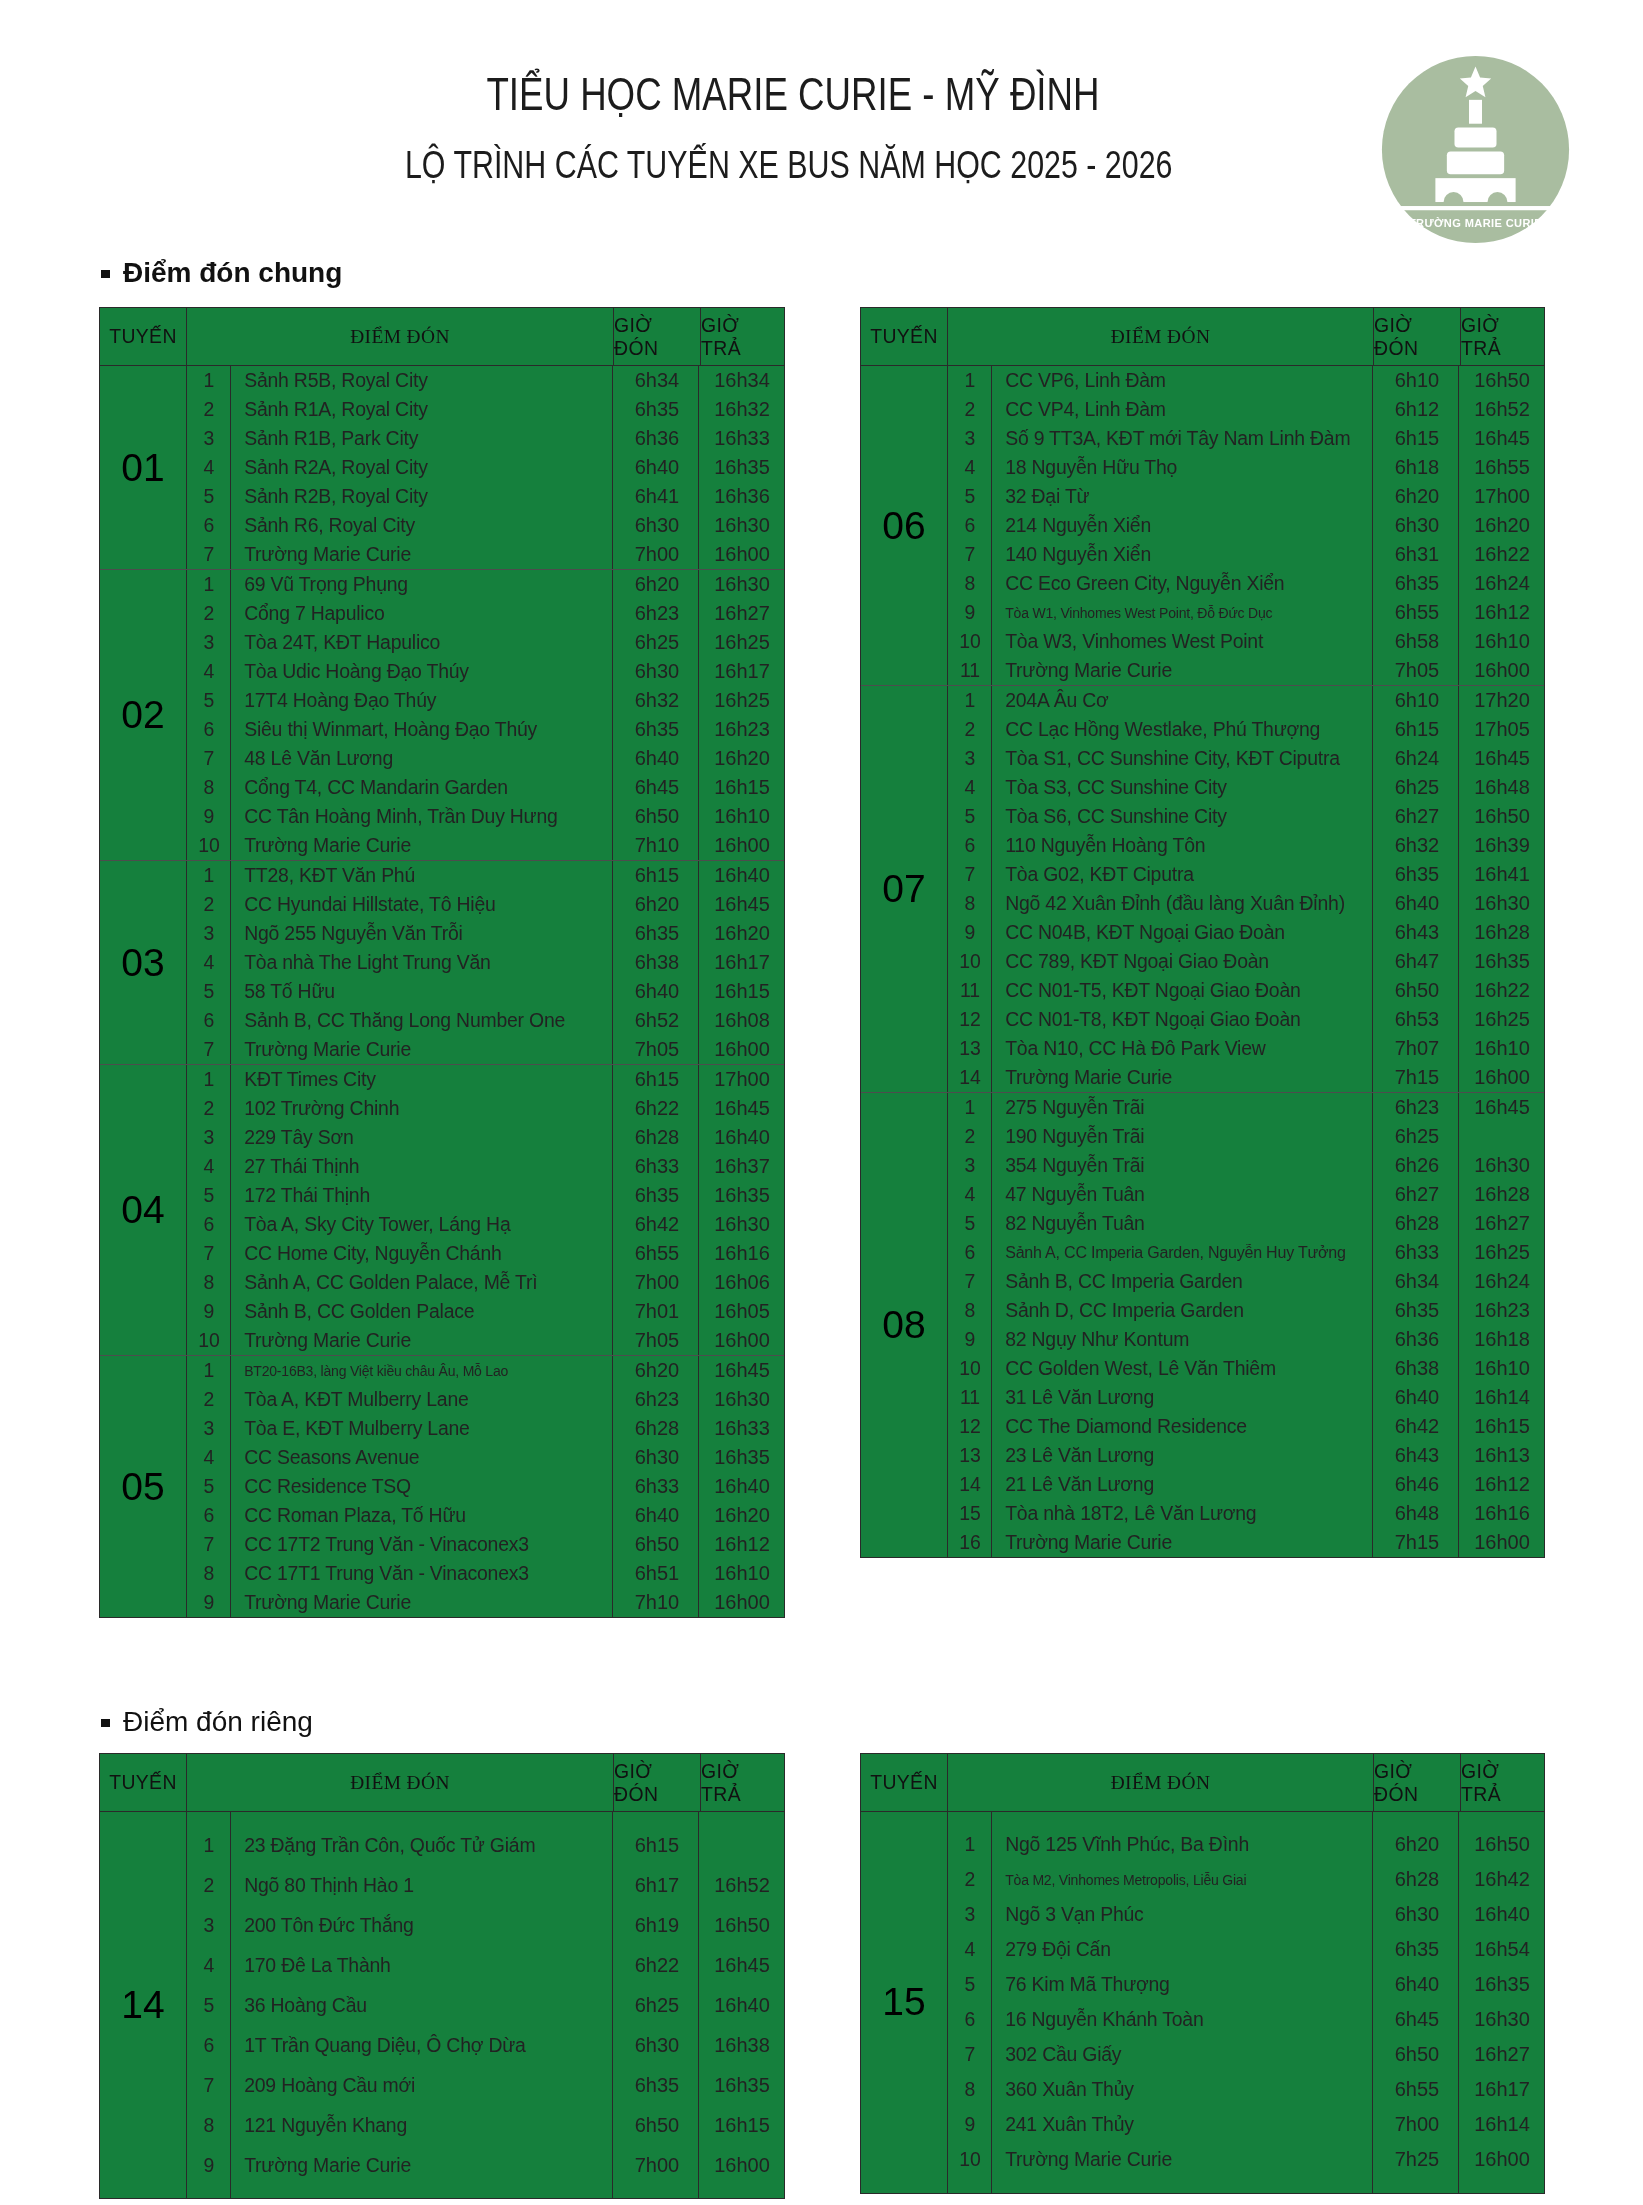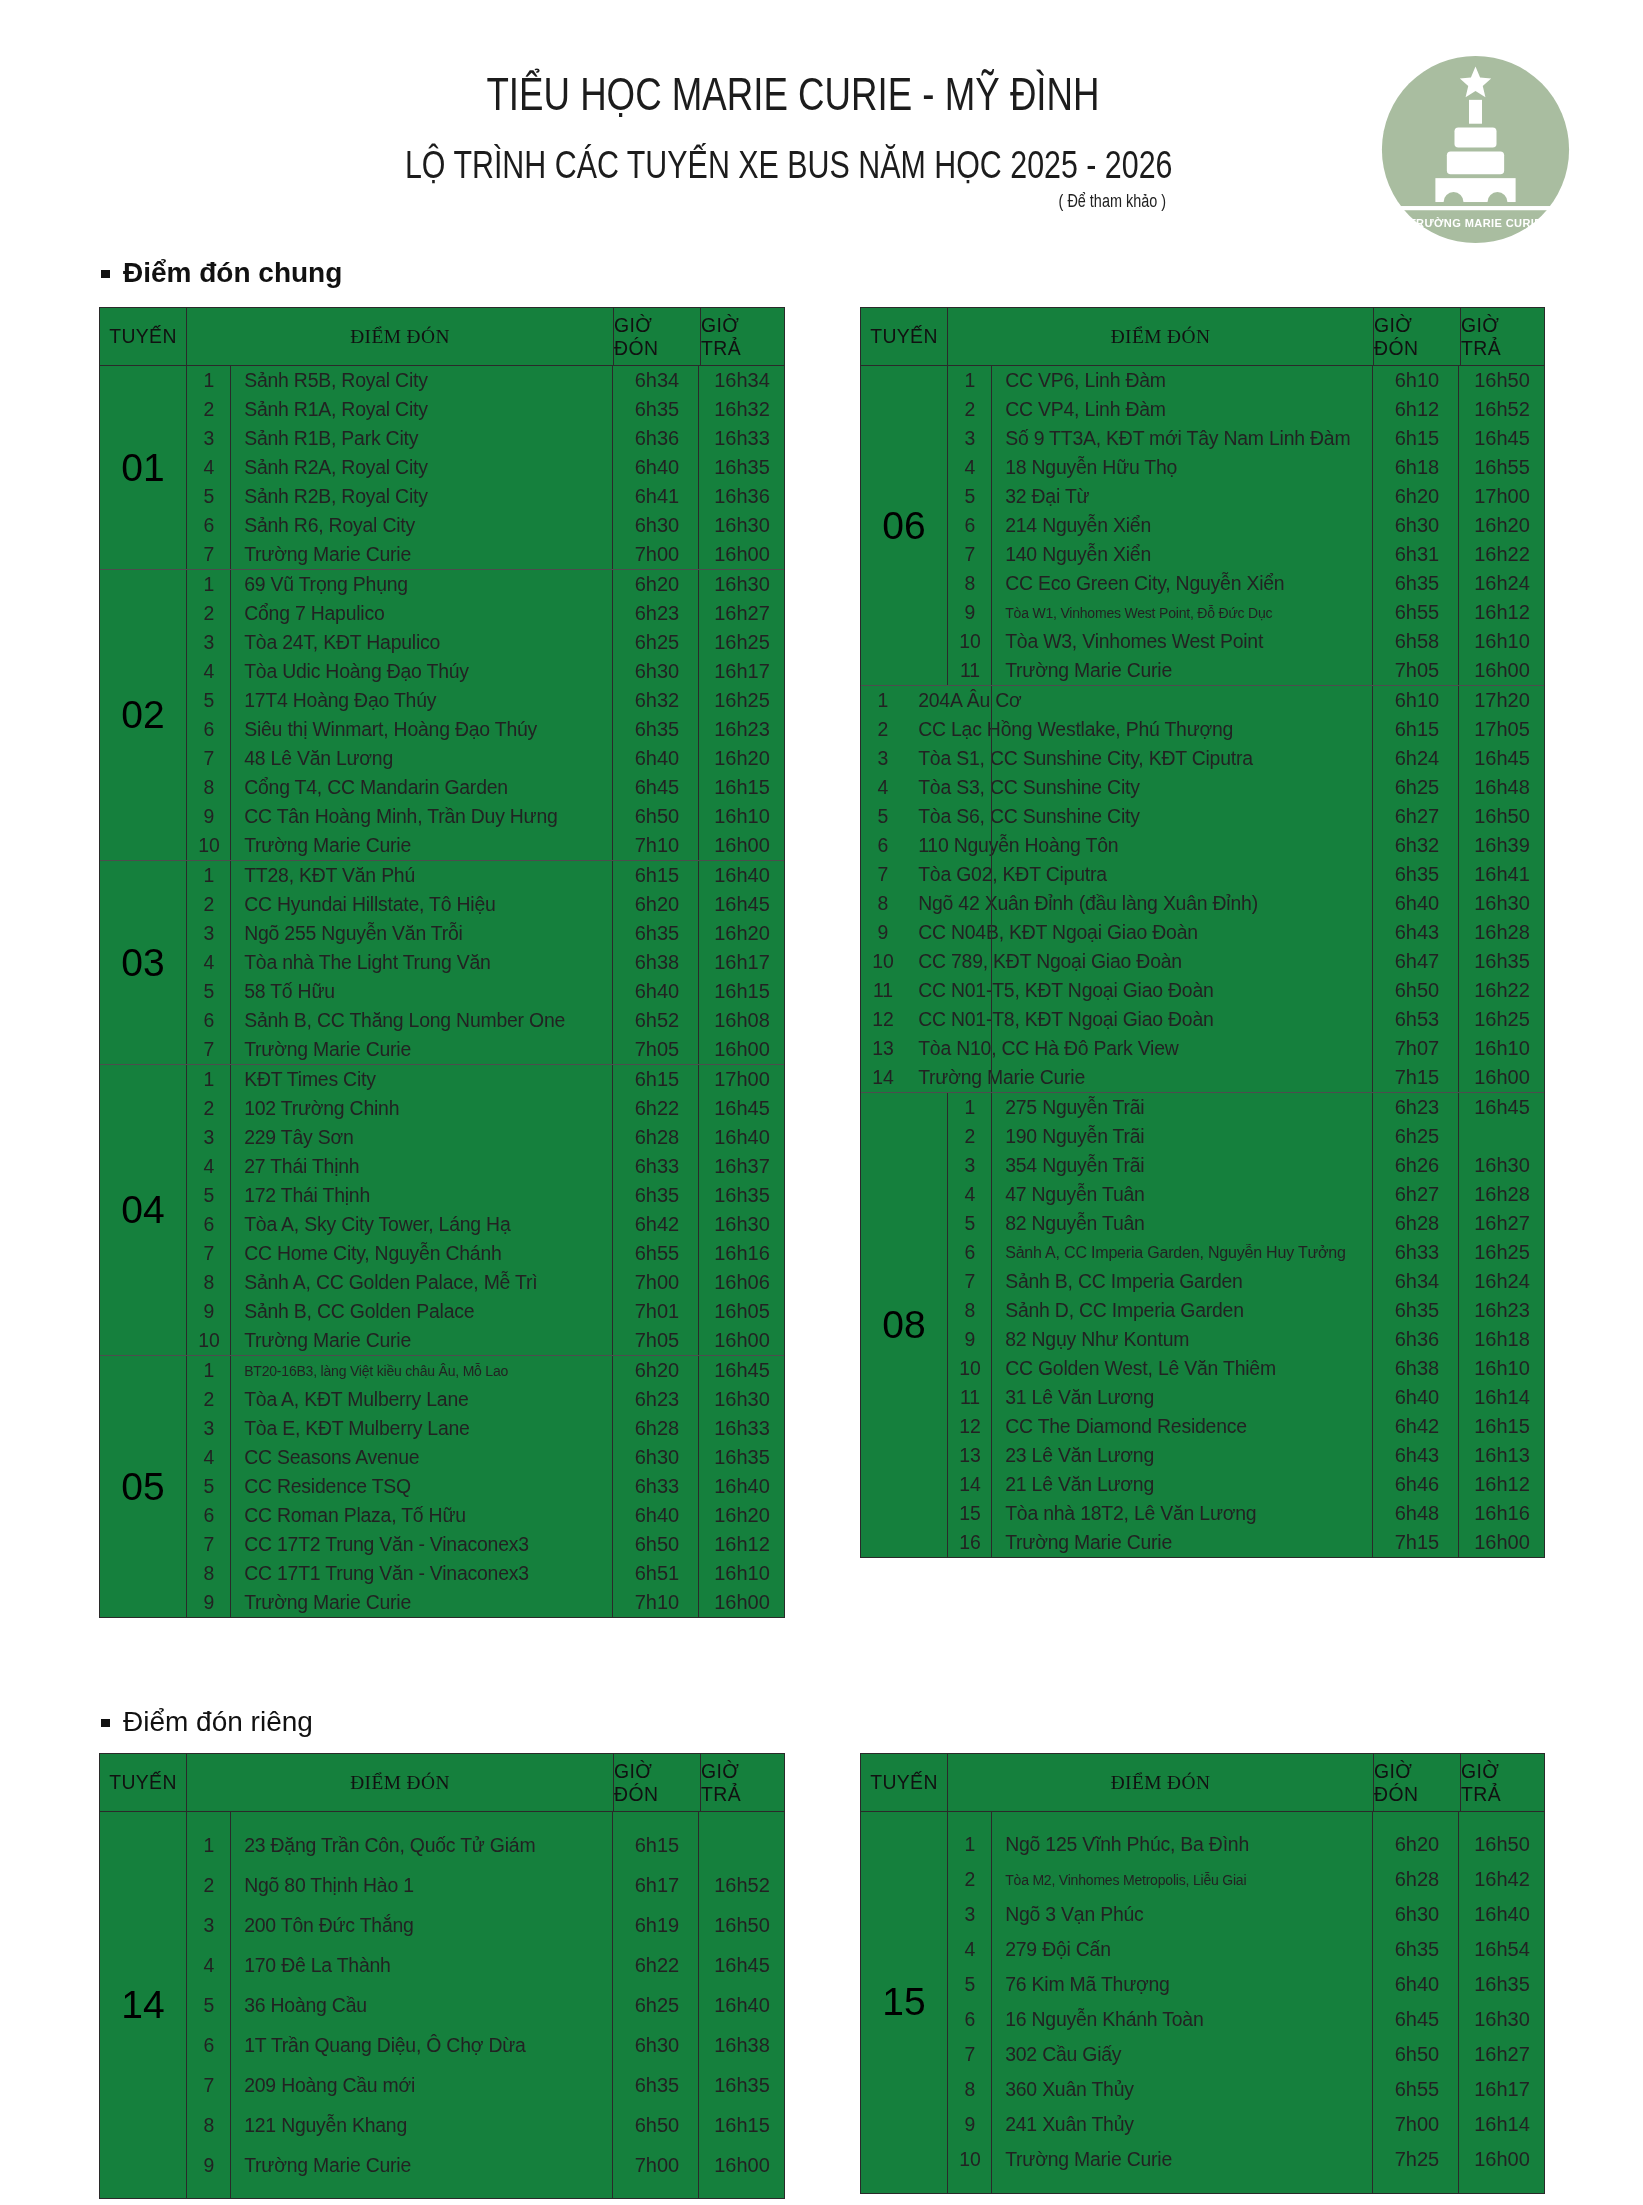--- a/index.html
+++ b/index.html
@@ -50,21 +50,20 @@
   .vline{position:absolute;top:0;bottom:0;width:0.9px;background:#2a2a2a;}
 </style>
 </head>
 <body>
 
 <div class="page">
 
   <header class="header">
     <div class="title"><span>TIỂU HỌC MARIE CURIE - MỸ ĐÌNH</span></div>
     <div class="subtitle"><span>LỘ TRÌNH CÁC TUYẾN XE BUS NĂM HỌC  2025 - 2026</span></div>
-    <div class="note"><span>( Để tham khảo )</span></div>
   </header>
 
   <svg class="logo" viewBox="0 0 100 100" aria-hidden="true">
     <circle cx="50" cy="50" r="49" fill="#a9bda0"></circle>
     <polygon fill="#ffffff" points="50,6.5 52.4,12.3 58.2,12.8 53.8,16.8 55.2,22.6 50,19.4 44.8,22.6 46.2,16.8 41.8,12.8 47.6,12.3"></polygon>
     <rect x="46.6" y="24" width="6.8" height="12.5" fill="#ffffff"></rect>
     <rect x="39" y="38.5" width="22" height="10.5" rx="2" fill="#ffffff"></rect>
     <rect x="35" y="51" width="30" height="12" rx="2" fill="#ffffff"></rect>
     <rect x="29" y="65" width="42" height="12.5" fill="#ffffff"></rect>
     <circle cx="38.5" cy="77.5" r="5.2" fill="#a9bda0"></circle>
@@ -458,20 +457,21 @@
             <div class="c-name">Trường Marie Curie</div>
             <div class="c-pick">7h05</div>
             <div class="c-drop">16h00</div>
           </div>
         </div>
         <i class="vline" style="left: 130px;"></i>
         <i class="vline" style="right: 171px;"></i>
         <i class="vline" style="right: 85px;"></i>
       </div>
       <div class="t-block">
+        <div class="c-route">07</div>
         <div class="rows">
           <div class="stop-row">
             <div class="c-num">1</div>
             <div class="c-name">204A Âu Cơ</div>
             <div class="c-pick">6h10</div>
             <div class="c-drop">17h20</div>
           </div>
           <div class="stop-row">
             <div class="c-num">2</div>
             <div class="c-name">CC Lạc Hồng Westlake, Phú Thượng</div>

